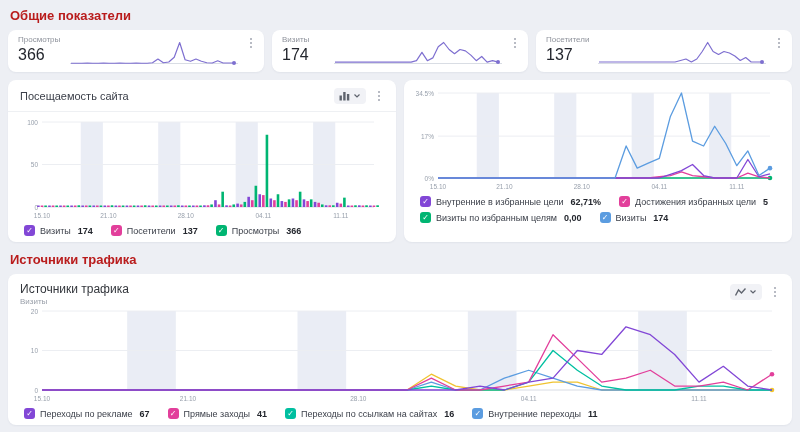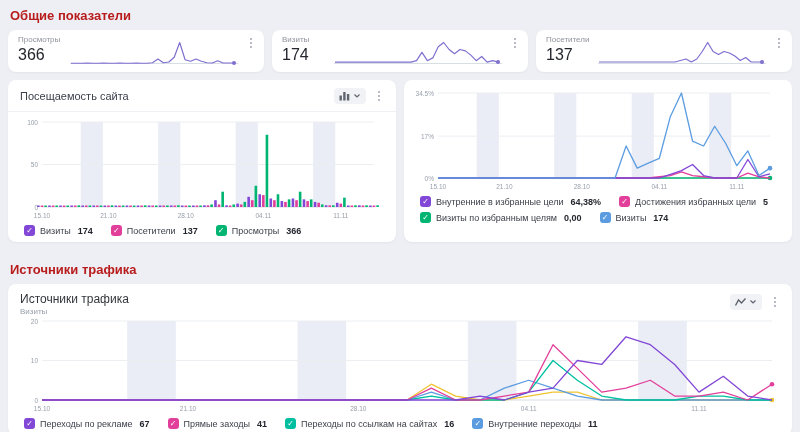--- a/index.html
+++ b/index.html
@@ -8,21 +8,21 @@
   .page { padding:6px 8px; }
   .section-title { font-size:13px; font-weight:bold; color:#b91c1c; margin:2px 0 7px 2px; }
   .kpi-row { display:flex; gap:8px; margin-bottom:8px; }
   .card { background:#fff; border-radius:8px; box-shadow:0 1px 2px rgba(40,50,80,.06); }
   .kpi-card { flex:1; height:42px; padding:5px 10px; position:relative; }
   .kpi-label { font-size:8px; color:#8f939c; }
   .kpi-value { font-size:16px; color:#23262d; margin-top:2px; }
   .kpi-spark { position:absolute; right:26px; bottom:5px; }
   .kebab { position:absolute; top:6px; right:8px; width:10px; cursor:pointer; }
   .kebab i { display:block; width:2.5px; height:2.5px; border-radius:50%; background:#a0a5b0; margin:1.6px auto; }
-  .charts-row { display:flex; gap:8px; margin-bottom:20px; }
+  .charts-row { display:flex; gap:8px; margin-bottom:10px; }
   .chart-card { flex:1; padding:8px 12px 6px; position:relative; }
   .card-head { display:flex; align-items:center; justify-content:space-between;
                border-bottom:1px solid #eef0f3; margin:0 -12px 5px; padding:0 12px 7px; }
   .card-title { font-size:11px; color:#3c404a; }
   .head-controls { display:flex; align-items:center; gap:8px; }
   .type-btn { display:flex; align-items:center; gap:3px; background:#f1f2f6; border-radius:4px;
               padding:3px 5px; cursor:pointer; }
   .kebab2 { position:static; width:10px; cursor:pointer; }
   .kebab2 i { display:block; width:2.5px; height:2.5px; border-radius:50%; background:#a0a5b0; margin:1.6px auto; }
   .legend { display:flex; flex-wrap:wrap; column-gap:18px; row-gap:5px; margin-top:6px; padding-left:4px; }
@@ -263,21 +263,21 @@
           <circle cx="354" cy="90" r="2.3" fill="#00b572"></circle>
           <polyline points="22,90 33.06666666666666,90 44.13333333333333,90 55.2,90 66.26666666666667,90 77.33333333333334,90 88.4,90 99.46666666666667,90 110.53333333333333,90 121.6,90 132.66666666666669,90 143.73333333333335,90 154.8,90 165.86666666666667,90 176.93333333333334,90 188,90 199.06666666666666,90 210.13333333333333,90 221.2,90 232.26666666666668,90 243.33333333333334,88.76811594202898 254.4,87.53623188405797 265.4666666666667,83.84057971014492 276.5333333333333,87.53623188405797 287.6,88.76811594202898 298.6666666666667,90 309.73333333333335,90 320.8,90 331.8666666666667,85.07246376811594 342.93333333333334,88.76811594202898 354,90" fill="none" stroke="#e23f9b" stroke-width="1.3" stroke-linejoin="round"></polyline>
           <polyline points="22,90 33.06666666666666,90 44.13333333333333,90 55.2,90 66.26666666666667,90 77.33333333333334,90 88.4,90 99.46666666666667,90 110.53333333333333,90 121.6,90 132.66666666666669,90 143.73333333333335,90 154.8,90 165.86666666666667,90 176.93333333333334,90 188,90 199.06666666666666,90 210.13333333333333,90 221.2,90 232.26666666666668,90 243.33333333333334,90 254.4,86.30434782608695 265.4666666666667,82.6086956521739 276.5333333333333,76.44927536231884 287.6,87.53623188405797 298.6666666666667,90 309.73333333333335,90 320.8,90 331.8666666666667,71.52173913043478 342.93333333333334,88.76811594202898 354,85.81159420289855" fill="none" stroke="#8247d6" stroke-width="1.3" stroke-linejoin="round"></polyline>
           <polyline points="22,90 33.06666666666666,90 44.13333333333333,90 55.2,90 66.26666666666667,90 77.33333333333334,90 88.4,90 99.46666666666667,90 110.53333333333333,90 121.6,90 132.66666666666669,90 143.73333333333335,90 154.8,90 165.86666666666667,90 176.93333333333334,90 188,90 199.06666666666666,90 210.13333333333333,57.971014492753625 221.2,80.14492753623189 232.26666666666668,75.21739130434783 243.33333333333334,70.28985507246377 254.4,28.405797101449274 265.4666666666667,5 276.5333333333333,53.04347826086956 287.6,57.971014492753625 298.6666666666667,38.26086956521739 309.73333333333335,55.507246376811594 320.8,77.68115942028986 331.8666666666667,62.89855072463769 342.93333333333334,87.53623188405797 354,80.14492753623189" fill="none" stroke="#5b9ce0" stroke-width="1.3" stroke-linejoin="round"></polyline>
           <circle cx="354" cy="80.14492753623189" r="2.3" fill="#5b9ce0"></circle>
         </svg>
       <div class="legend">
           <div class="lg-item">
             <span class="chk" style="background:#8247d6">✓</span>
             <span class="lg-label">Внутренние в избранные цели</span>
-            <span class="lg-val">64,38%</span>
+            <span class="lg-val">62,71%</span>
           </div>
           <div class="lg-item">
             <span class="chk" style="background:#e23f9b">✓</span>
             <span class="lg-label">Достижения избранных цели</span>
             <span class="lg-val">5</span>
           </div>
           <div class="lg-item">
             <span class="chk" style="background:#00b572">✓</span>
             <span class="lg-label">Визиты по избранным целям</span>
             <span class="lg-val">0,00</span>

